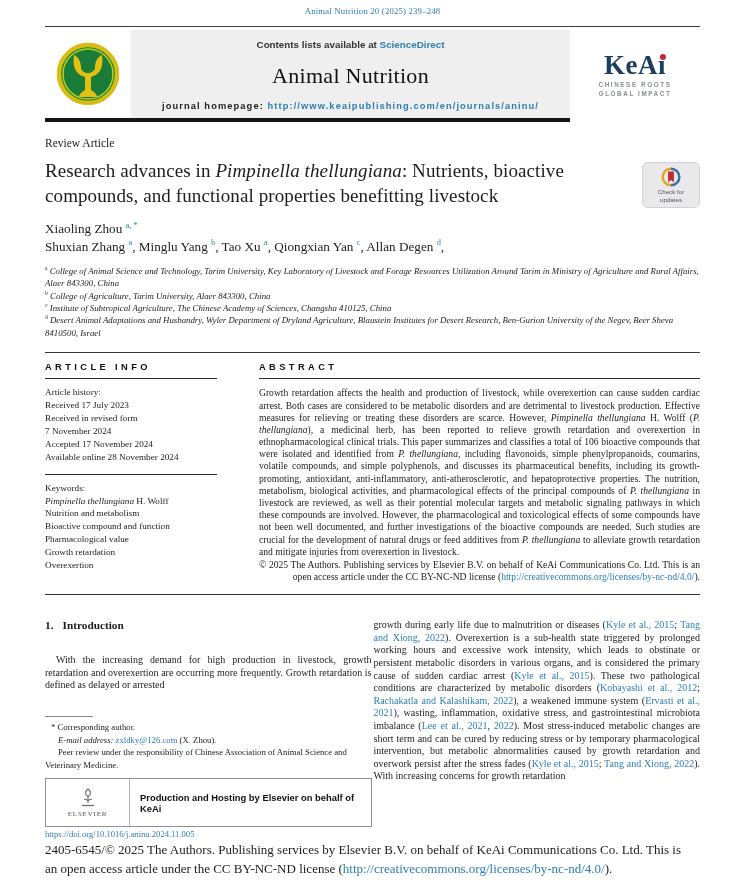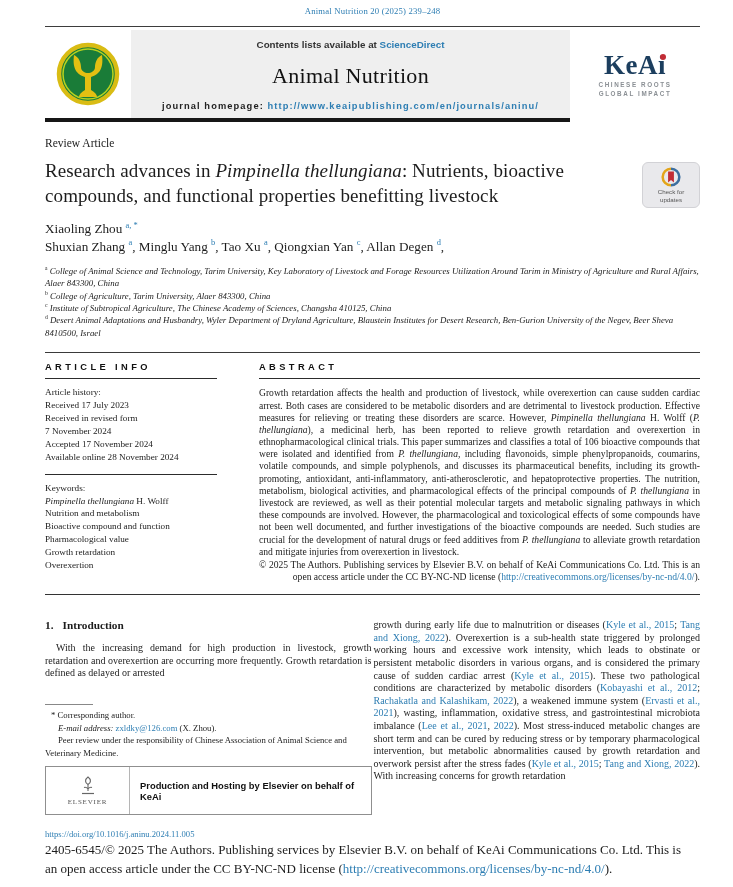--- a/index.html
+++ b/index.html
@@ -53,21 +53,21 @@
   .info-divider{width:88%; border-top:1.4px solid #2c2c2c; margin:10px 0 7px;}
   .abs-body{font-size:9.6px; line-height:1.27; text-align:justify; margin-top:8px;}
   .abs-copyright{font-size:9.6px; line-height:1.27; text-align:justify; text-align-last:right; margin-top:1px;}
   .rule-abs-bottom{border-top:1.3px solid #333; margin-top:11px;}
 
   
   .body-grid{display:grid; grid-template-columns:1fr 1fr; column-gap:2px; margin-top:24px;}
   h2{font-size:11.3px; font-weight:bold;}
   .sec-title{margin-left:9px;}
   .body-p{font-size:10px; line-height:1.26; text-align:justify;}
-  .col-left .body-p{margin-top:11px; text-indent:11px;font-family:Liberation Serif, serif;}
+  .col-left .body-p{margin-top:23px; text-indent:11px;font-family:Liberation Serif, serif;}
   .footnote{margin-top:24px; font-size:8.7px; line-height:1.45;}
   .fn-rule{width:48px; border-top:1px solid #888; margin-bottom:4px;}
   .fn-star{text-indent:6px;}
   .fn-email{text-indent:13px;}
   .fn-peer{text-indent:13px;}
   .els-box{margin-top:7px; border:1px solid #8f8f8f; height:49px; display:flex; align-items:stretch;}
   .els-logo{width:84px; display:flex; flex-direction:column; align-items:center; justify-content:center; border-right:1px solid #b5b5b5; color:#5a5a5a; padding:3px 0;}
   .els-name{font-size:7px; letter-spacing:.8px; color:#555; margin-top:1px;}
   .els-text{flex:1; display:flex; align-items:center; font-family:"Liberation Sans", sans-serif; font-weight:bold; font-size:9.4px; padding:0 10px; color:#111;}
 

